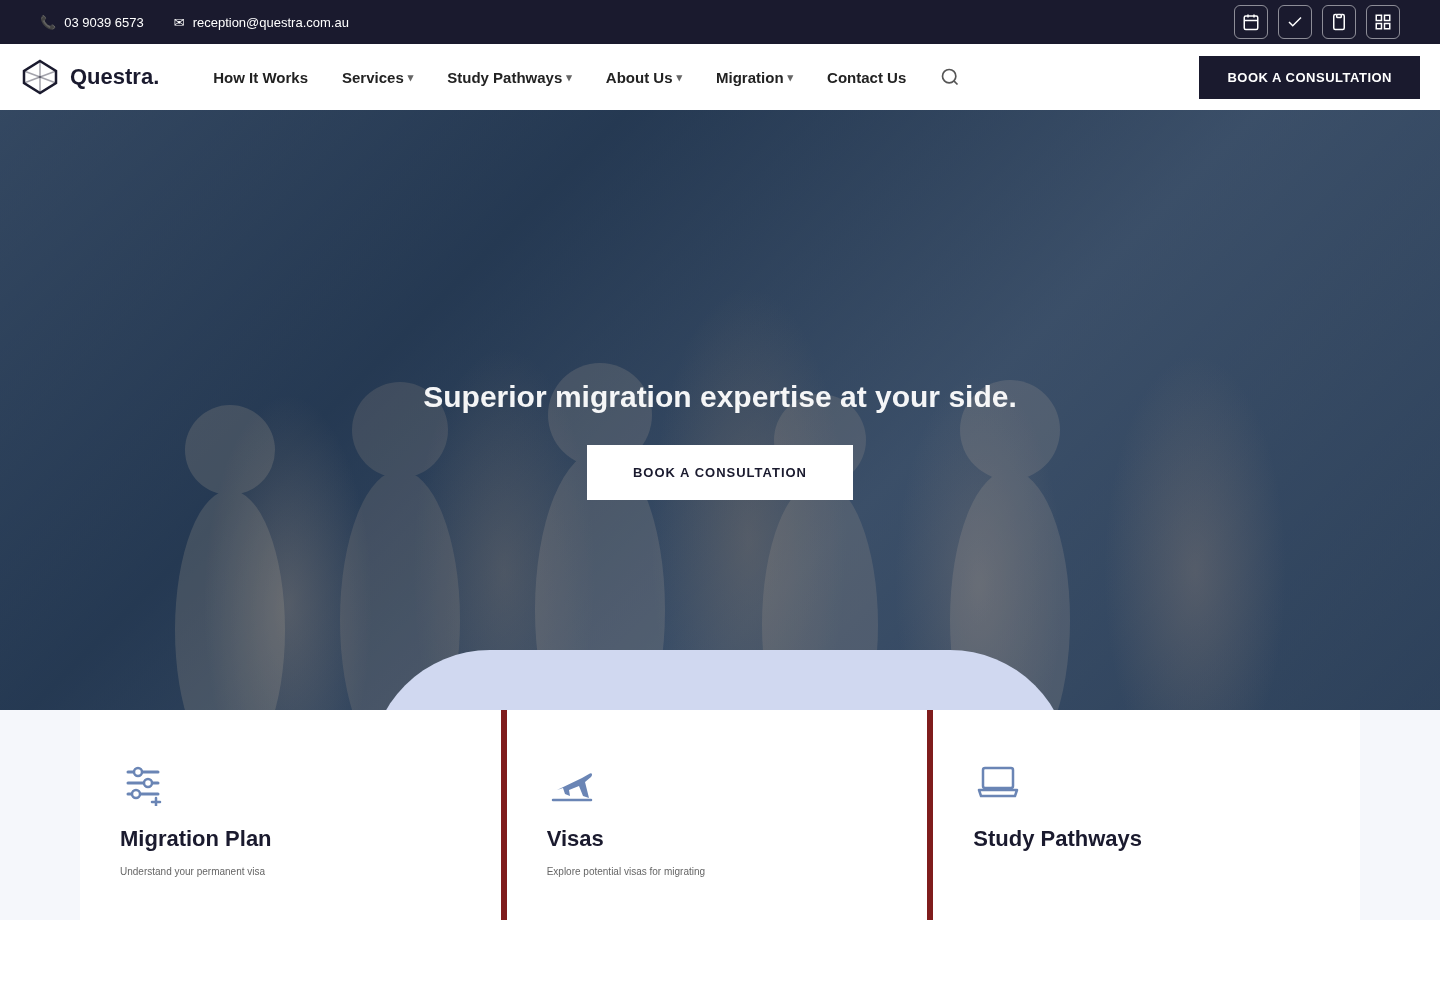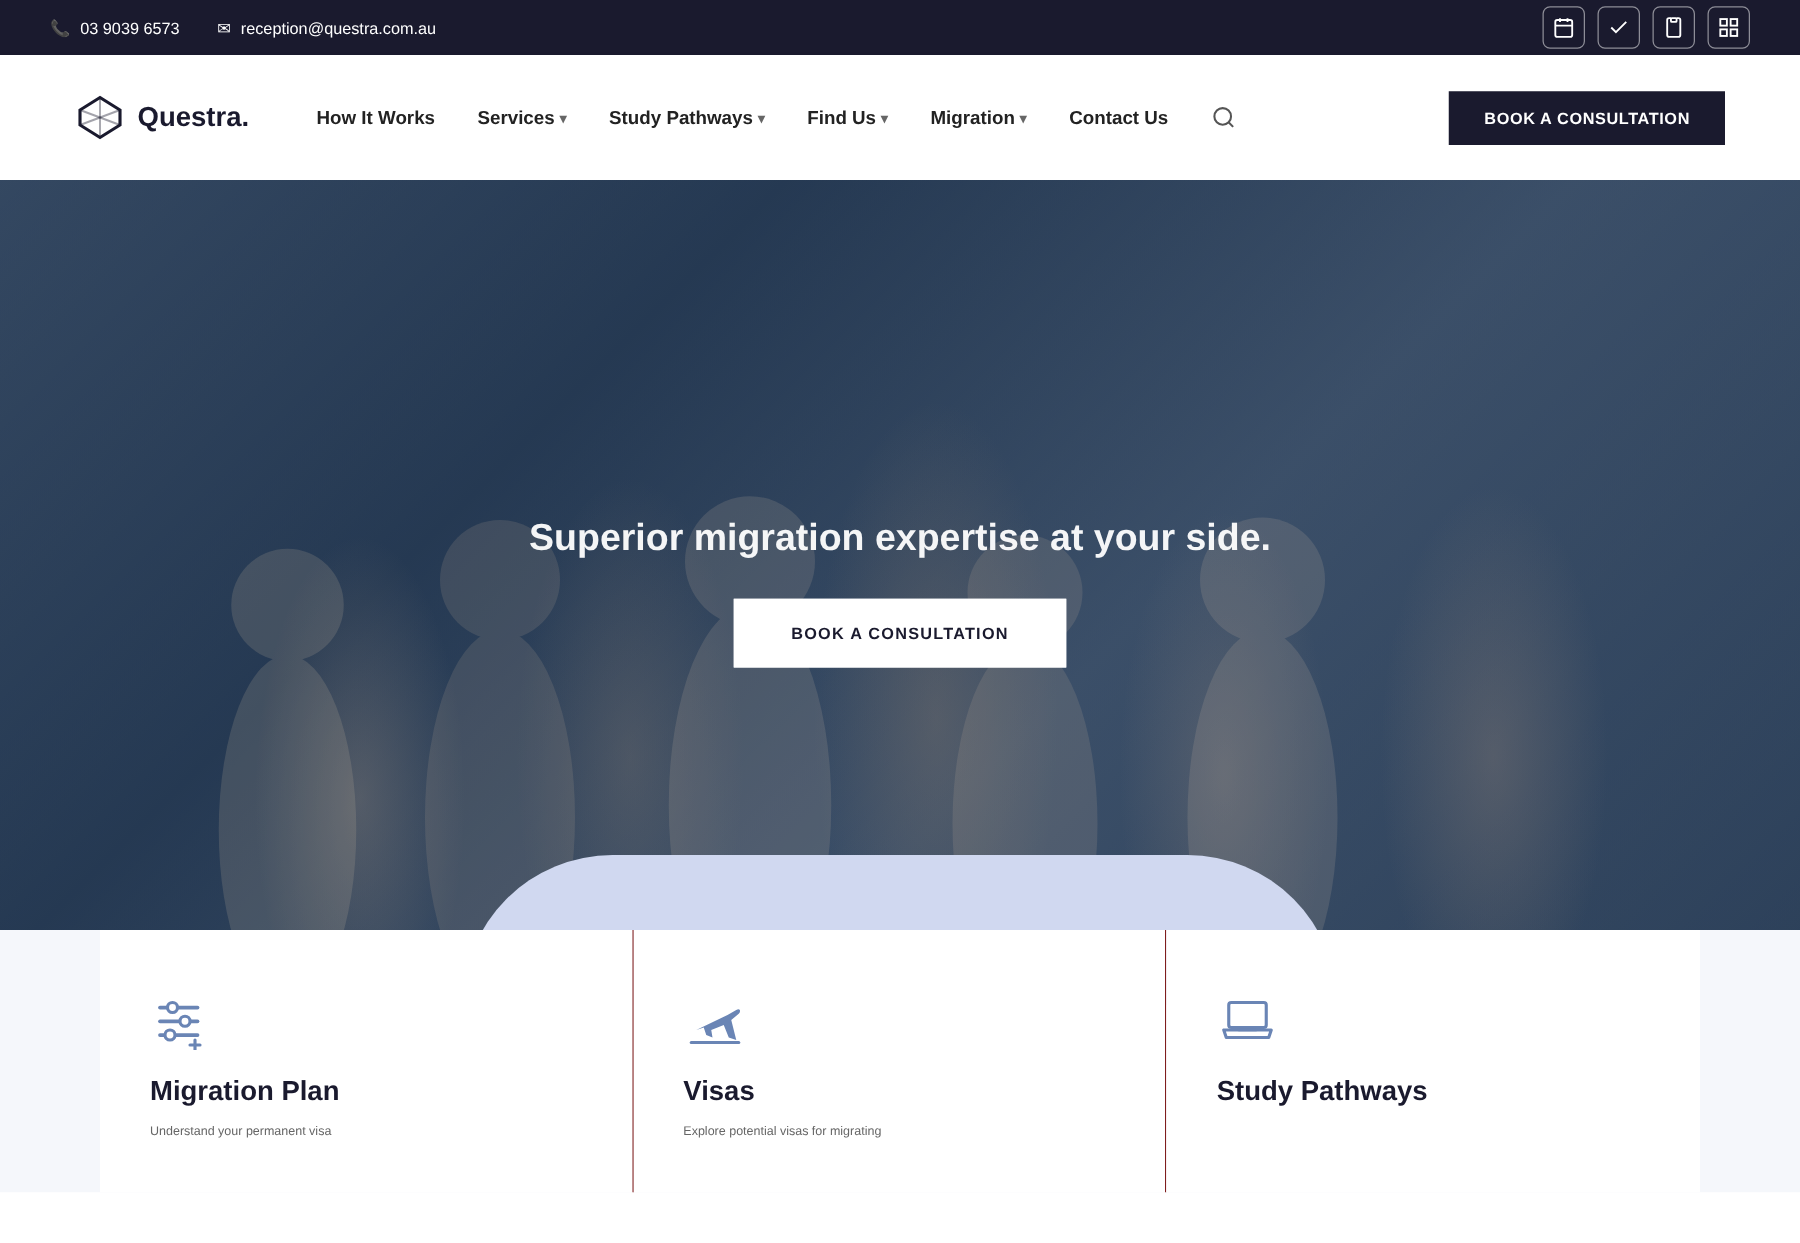--- a/index.html
+++ b/index.html
@@ -26,22 +26,22 @@
       display: flex; align-items: center; justify-content: center;
       font-size: 16px;
       color: #fff;
     }
 
     
     .navbar {
       background: #fff;
       display: flex;
       align-items: center;
-      padding: 0 60px;
-      height: 100px;
+      padding: 0 20px;
+      height: 66px;
       box-shadow: 0 1px 4px rgba(0,0,0,0.08);
     }
     .logo {
       display: flex; align-items: center; gap: 10px;
       font-size: 22px; font-weight: 700; color: #1a1a2e;
       margin-right: 40px;
       text-decoration: none;
     }
     .logo-icon {
       width: 40px; height: 40px;
@@ -159,21 +159,21 @@
     }
     .cards-grid {
       display: grid;
       grid-template-columns: repeat(3, 1fr);
       gap: 0;
       position: relative; z-index: 2;
     }
     .card {
       background: #fff;
       padding: 50px 40px 40px;
-      border-right: 1px solid #7f1d1d;
+      border-right: 6px solid #7f1d1d;
     }
     .card:last-child { border-right: none; }
     .card-icon {
       color: #6a85b5;
       font-size: 36px;
       margin-bottom: 20px;
       display: flex; align-items: center;
     }
     .card-title {
       font-size: 22px;
@@ -249,21 +249,21 @@
     </div>
     <div class="nav-item">
       <span>Services</span>
       <span class="nav-chevron">▾</span>
     </div>
     <div class="nav-item">
       <span>Study Pathways</span>
       <span class="nav-chevron">▾</span>
     </div>
     <div class="nav-item">
-      <span>Find Us</span>
+      <span>About Us</span>
       <span class="nav-chevron">▾</span>
     </div>
     <div class="nav-item">
       <span>Migration</span>
       <span class="nav-chevron">▾</span>
     </div>
     <div class="nav-item">
       <span>Contact Us</span>
     </div>
     <div class="nav-search">

